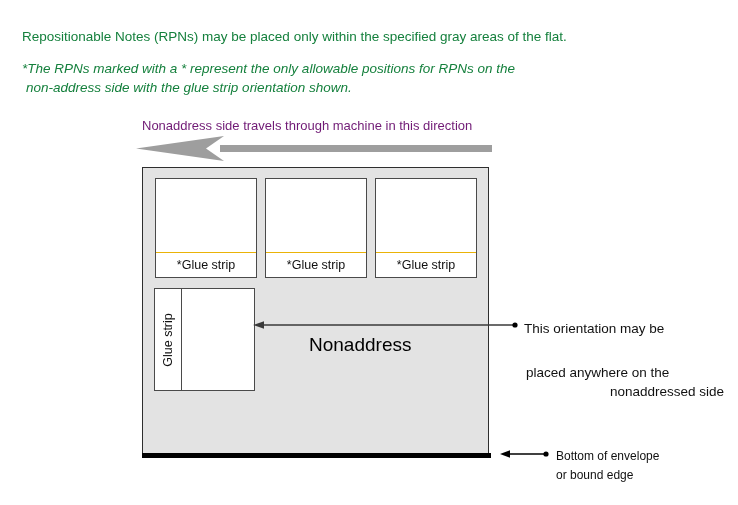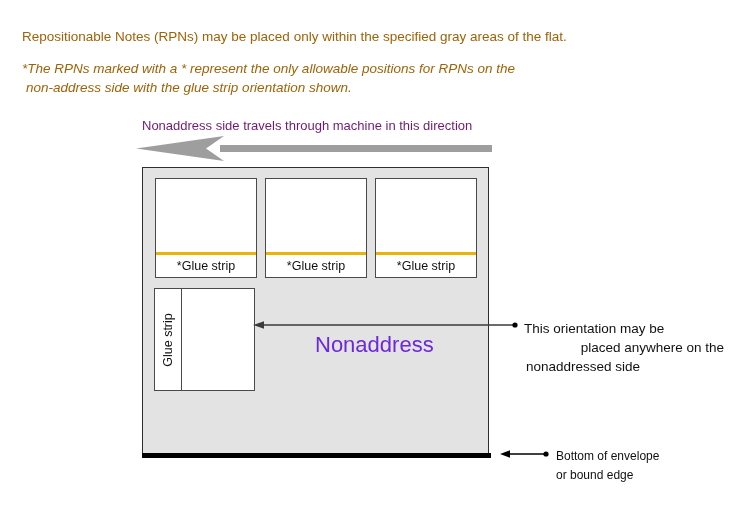--- a/index.html
+++ b/index.html
@@ -17,21 +17,21 @@
     height: 505px;
     overflow: hidden;
     background: #ffffff;
   }
 
   
   .hdr-line {
     position: absolute;
     font-size: 13.5px;
     line-height: 16px;
-    color: #a16207;
+    color: #15803d;
     white-space: nowrap;
   }
   #hdr-main  { left: 22px; top: 29px; }
   #hdr-note1 { left: 22px; top: 61px; font-style: italic; }
   #hdr-note2 { left: 26px; top: 80px; font-style: italic; }
 
   
   #dir-caption {
     position: absolute;
     left: 142px;
@@ -80,21 +80,21 @@
   }
   #rpn-box-1 { left: 12px; top: 10px; }
   #rpn-box-2 { left: 122px; top: 10px; }
   #rpn-box-3 { left: 232px; top: 10px; }
   .rpn-glue-band {
     position: absolute;
     left: 0;
     right: 0;
     bottom: 0;
     height: 25px;
-    border-top: 3px solid #eab308;
+    border-top: 1px solid #eab308;
     box-sizing: border-box;
     display: flex;
     align-items: center;
     justify-content: center;
     background: #ffffff;
   }
   .rpn-glue-band span {
     font-size: 12.5px;
     color: #111111;
     white-space: nowrap;
@@ -129,25 +129,25 @@
     transform: translate(-50%, -50%) rotate(-90deg);
     transform-origin: center center;
     font-size: 12.5px;
     color: #111111;
     white-space: nowrap;
   }
 
   
   #nonaddress-label {
     position: absolute;
-    left: 172px;
+    left: 166px;
     top: 166px;
-    font-size: 22px;
+    font-size: 19px;
     line-height: 21px;
-    color: #6d28d9;
+    color: #000000;
     white-space: nowrap;
   }
 
   
   #orientation-leader {
     position: absolute;
     left: 253px;
     top: 319px;
     width: 266px;
     height: 12px;
@@ -155,22 +155,22 @@
   #orientation-text {
     position: absolute;
     left: 524px;
     top: 319px;
     width: 200px;
     font-size: 13.5px;
     line-height: 19px;
     color: #111111;
   }
   #orientation-text .l1 { display: block; text-align: left; }
-  #orientation-text .l2 { display: block; text-align: right; padding-left: 2px; }
-  #orientation-text .l3 { display: block; text-align: left; padding-left: 2px; }
+  #orientation-text .l2 { display: block; text-align: left; padding-left: 2px; margin-top: 25px; }
+  #orientation-text .l3 { display: block; text-align: right; padding-left: 2px; }
 
   
   #bottom-leader {
     position: absolute;
     left: 500px;
     top: 447px;
     width: 50px;
     height: 14px;
   }
   #bottom-text {

